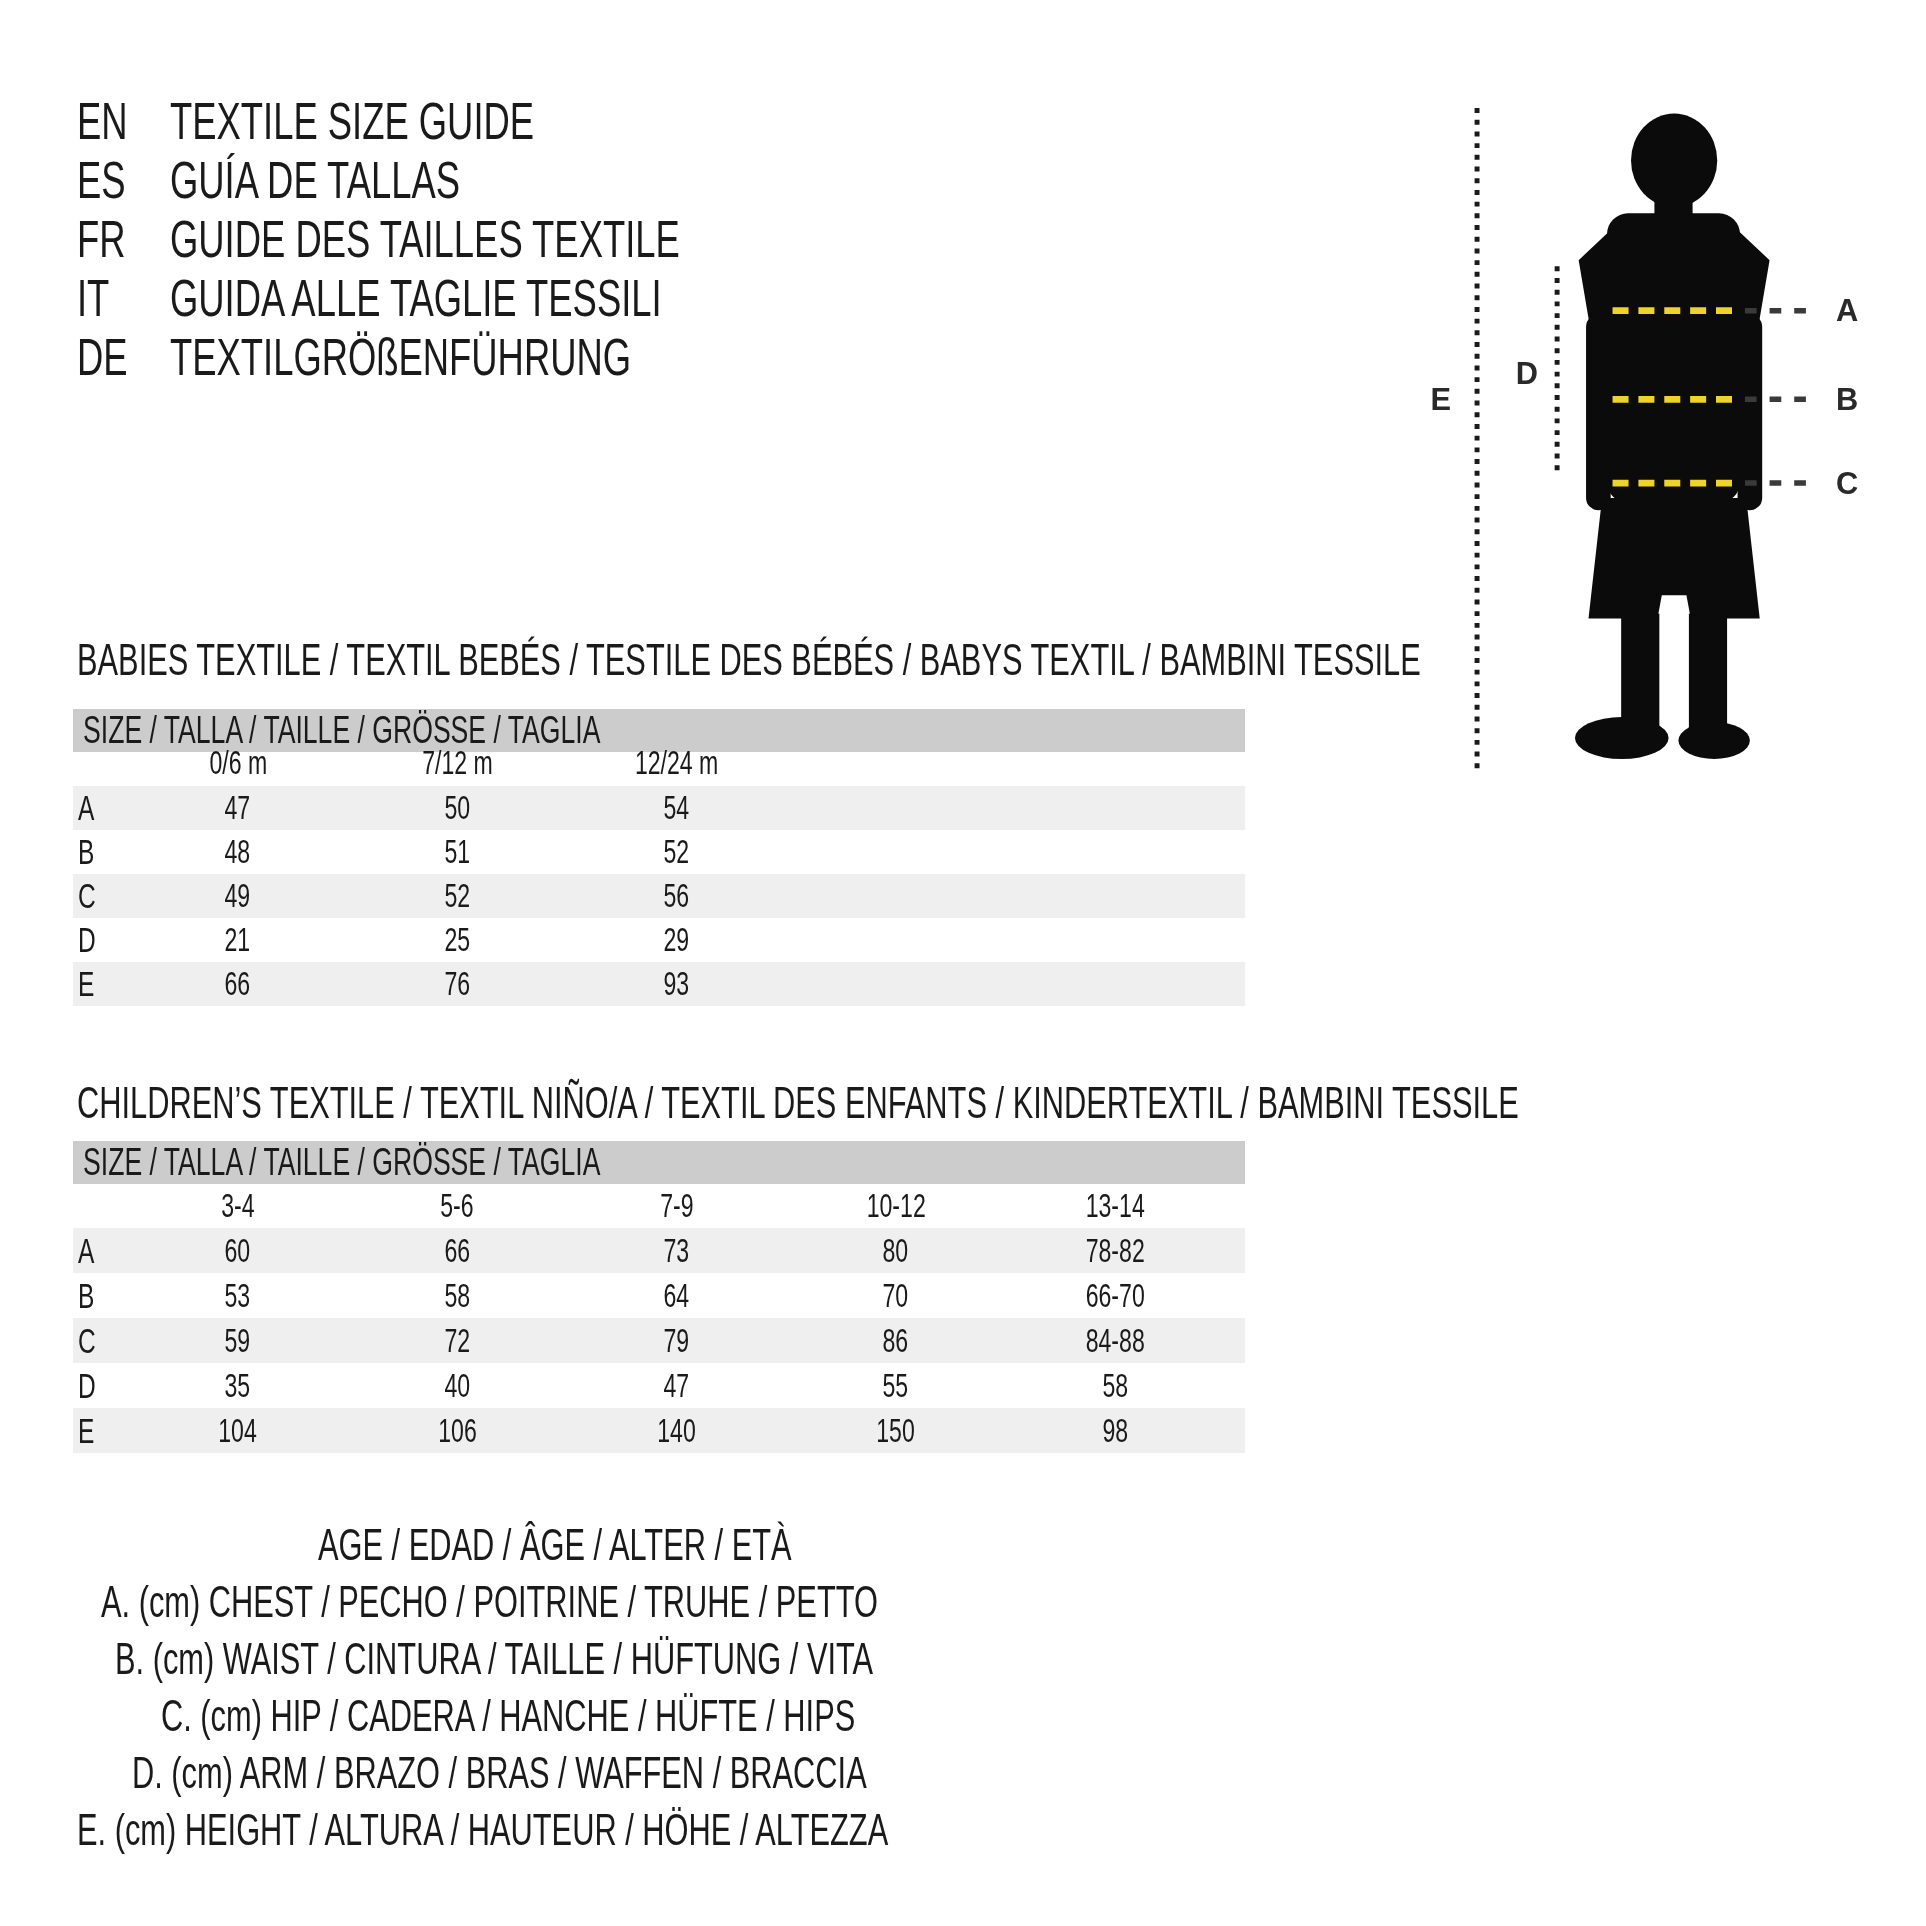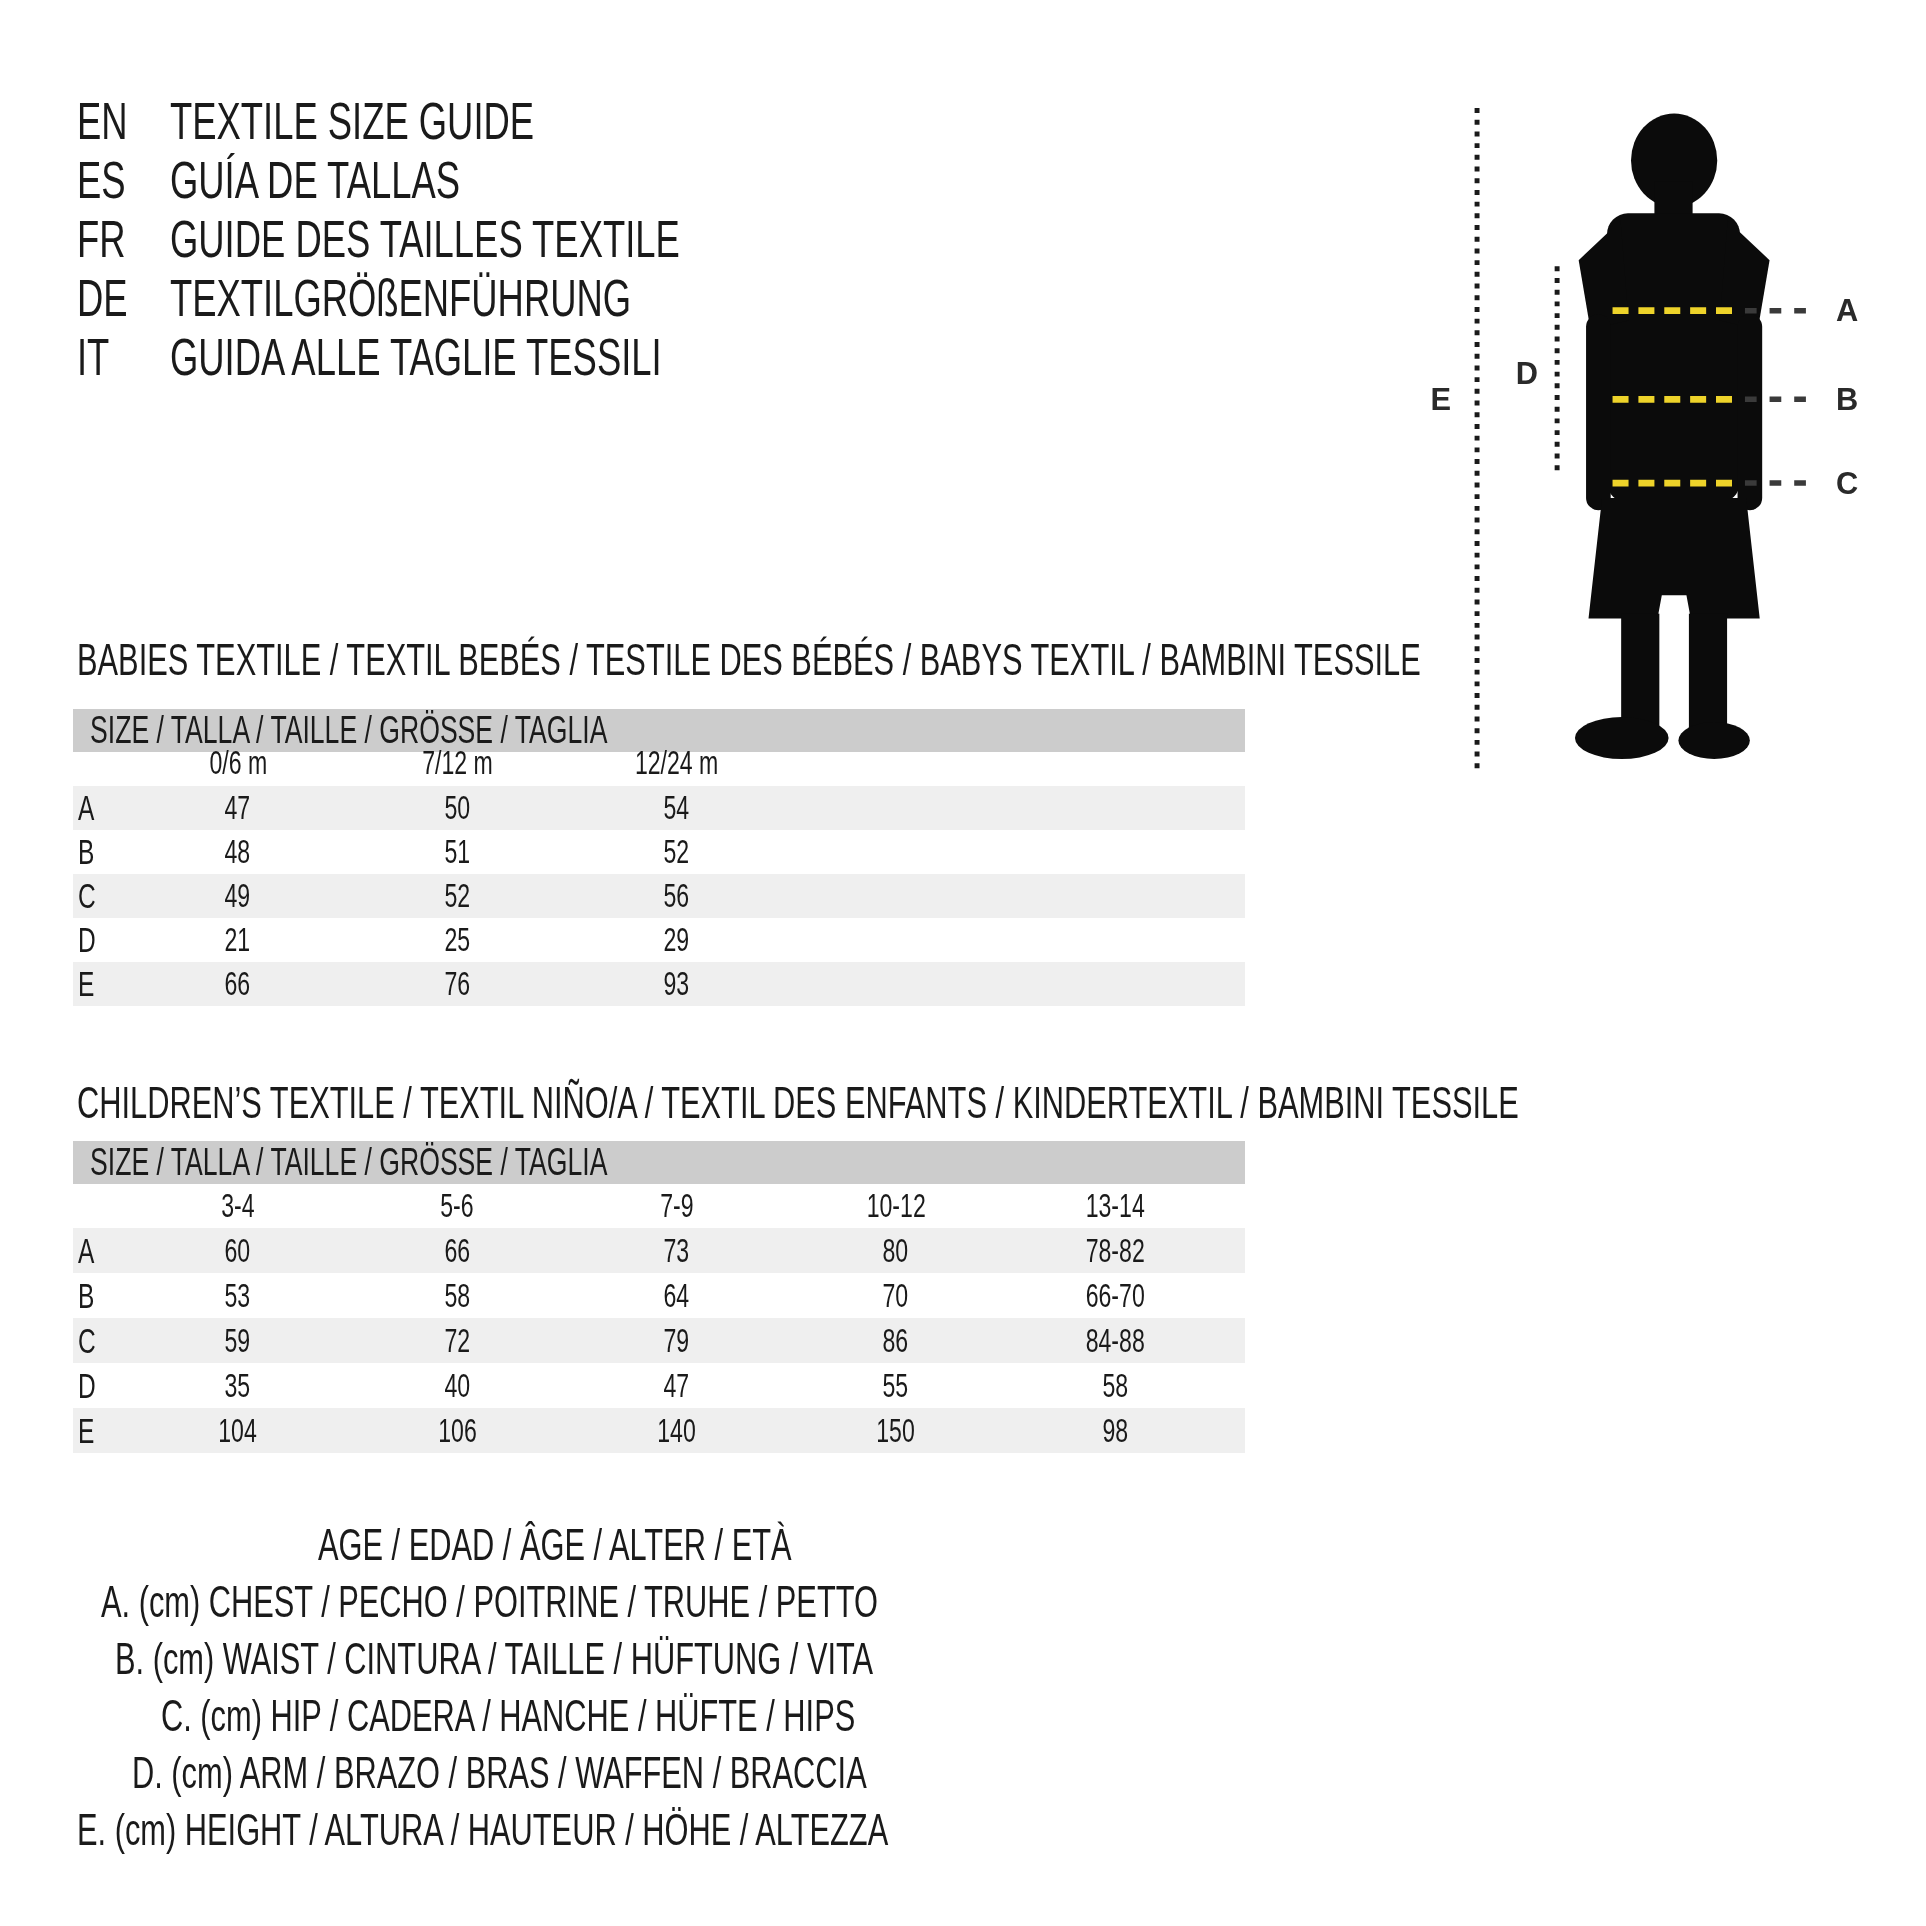--- a/index.html
+++ b/index.html
@@ -21,21 +21,21 @@
   .figure-svg text{font-family:"Liberation Sans","DejaVu Sans",sans-serif;font-weight:bold;
                    font-size:50px;fill:#2a2a2a;}
 
   
   .heading{position:absolute;left:77px;font-size:44px;line-height:44px;}
   #babies-heading{top:638px;}
   #children-heading{top:1081px;}
 
   
   .size-bar{position:absolute;left:73px;width:1172px;height:43px;background:#cccccc;
-            display:flex;align-items:flex-start;padding-left:17px;box-sizing:border-box;font-size:38px;}
+            display:flex;align-items:flex-start;padding-left:10px;box-sizing:border-box;font-size:38px;}
   #bar-babies{top:709px;}
   #bar-children{top:1141px;}
 
   
   table.sizes{position:absolute;left:73px;width:1172px;border-collapse:collapse;table-layout:fixed;}
   #babies-table{top:740px;}
   #children-table{top:1184px;}
   .sizes td{padding:0;margin:0;text-align:center;vertical-align:middle;font-size:33px;height:44px;}
   #children-table td{height:45px;}
   #babies-table tr.hdr td{height:46px;}
@@ -59,26 +59,26 @@
     </div>
     <div class="lang-row">
       <span class="lang-code"><span class="cd">ES</span></span>
       <span class="lang-title"><span class="cd">GUÍA DE TALLAS</span></span>
     </div>
     <div class="lang-row">
       <span class="lang-code"><span class="cd">FR</span></span>
       <span class="lang-title"><span class="cd">GUIDE DES TAILLES TEXTILE</span></span>
     </div>
     <div class="lang-row">
+      <span class="lang-code"><span class="cd">IT</span></span>
+      <span class="lang-title"><span class="cd">GUIDA ALLE TAGLIE TESSILI</span></span>
+    </div>
+    <div class="lang-row">
       <span class="lang-code"><span class="cd">DE</span></span>
       <span class="lang-title"><span class="cd">TEXTILGRÖßENFÜHRUNG</span></span>
-    </div>
-    <div class="lang-row">
-      <span class="lang-code"><span class="cd">IT</span></span>
-      <span class="lang-title"><span class="cd">GUIDA ALLE TAGLIE TESSILI</span></span>
     </div>
   </div>
 
   <svg class="figure-svg" viewBox="0 0 846 1240">
 
     <line x1="117" y1="55" x2="117" y2="1130" stroke-width="8" stroke-dasharray="8 11" stroke="#1a1a1a"></line>
 
     <line x1="247" y1="312" x2="247" y2="648" stroke-width="8" stroke-dasharray="8 11" stroke="#1a1a1a"></line>
 
     <g fill="#0b0b0b">

